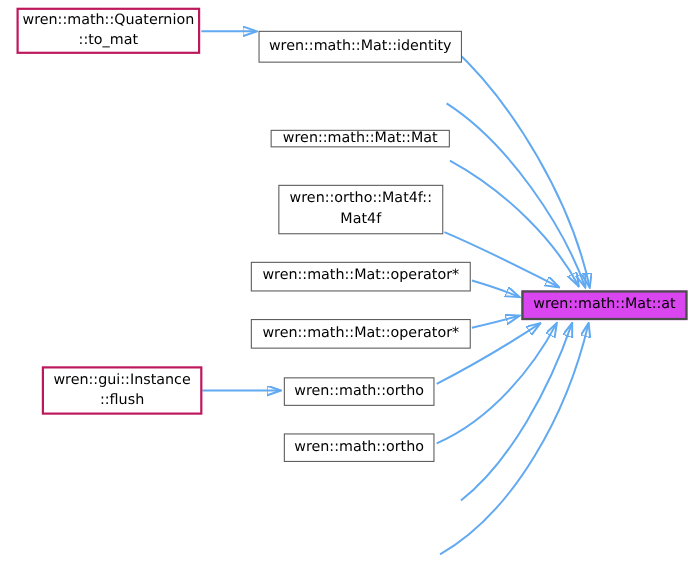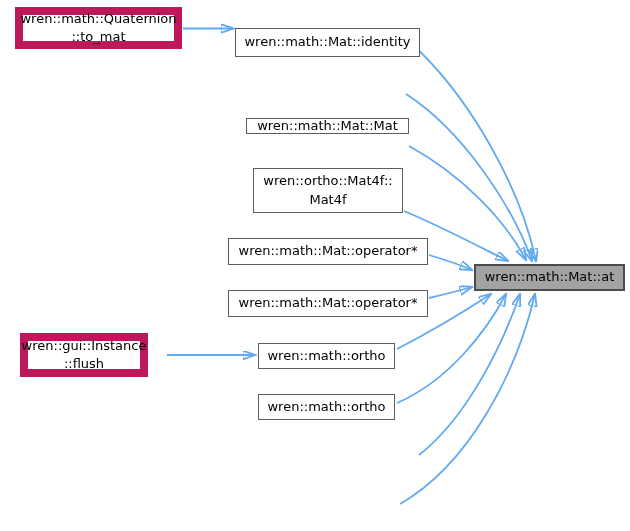--- a/index.html
+++ b/index.html
@@ -10,23 +10,23 @@
   .graph{position:relative;width:630px;height:531px;background:#ffffff;}
   .edges{position:absolute;left:0;top:0;width:630px;height:531px;}
   .edges path{fill:none;stroke:#61a9f1;stroke-width:1.8px;}
   .node{
     position:absolute;box-sizing:border-box;
     background:#ffffff;border:1.4px solid #5e5e5e;
     display:flex;align-items:center;justify-content:center;
     text-align:center;font-size:13px;color:#000000;line-height:1.42;
     white-space:pre-line;cursor:pointer;
   }
-  .node.caller{border:8px solid #be185d;}
+  .node.caller{border:2px solid #be185d;}
   .node.current{
-    background:#a3a3a3;border:2px solid #4c4c4c;cursor:default;
+    background:#d946ef;border:2px solid #4c4c4c;cursor:default;
   }
 </style>
 </head>
 <body>
 
 <div class="graph">
 
   <svg class="edges" viewBox="0 0 630 531" xmlns="http://www.w3.org/2000/svg">
     <defs>
       <marker id="ah" markerUnits="userSpaceOnUse" markerWidth="14" markerHeight="10" refX="12.5" refY="4.5" orient="auto">
@@ -67,21 +67,21 @@
   </div>
 
   <div class="node" style="left:228px;top:238px;width:200px;height:27px">
     <span>wren::math::Mat::operator*</span>
   </div>
 
   <div class="node" style="left:228px;top:290px;width:200px;height:27px">
     <span>wren::math::Mat::operator*</span>
   </div>
 
-  <div class="node caller" style="left:20px;top:333px;width:128px;height:44px">
+  <div class="node caller" style="left:38px;top:333px;width:146px;height:44px">
     <span>wren::gui::Instance
 ::flush</span>
   </div>
 
   <div class="node" style="left:258px;top:343px;width:137px;height:26px">
     <span>wren::math::ortho</span>
   </div>
 
   <div class="node" style="left:258px;top:394px;width:137px;height:26px">
     <span>wren::math::ortho</span>

